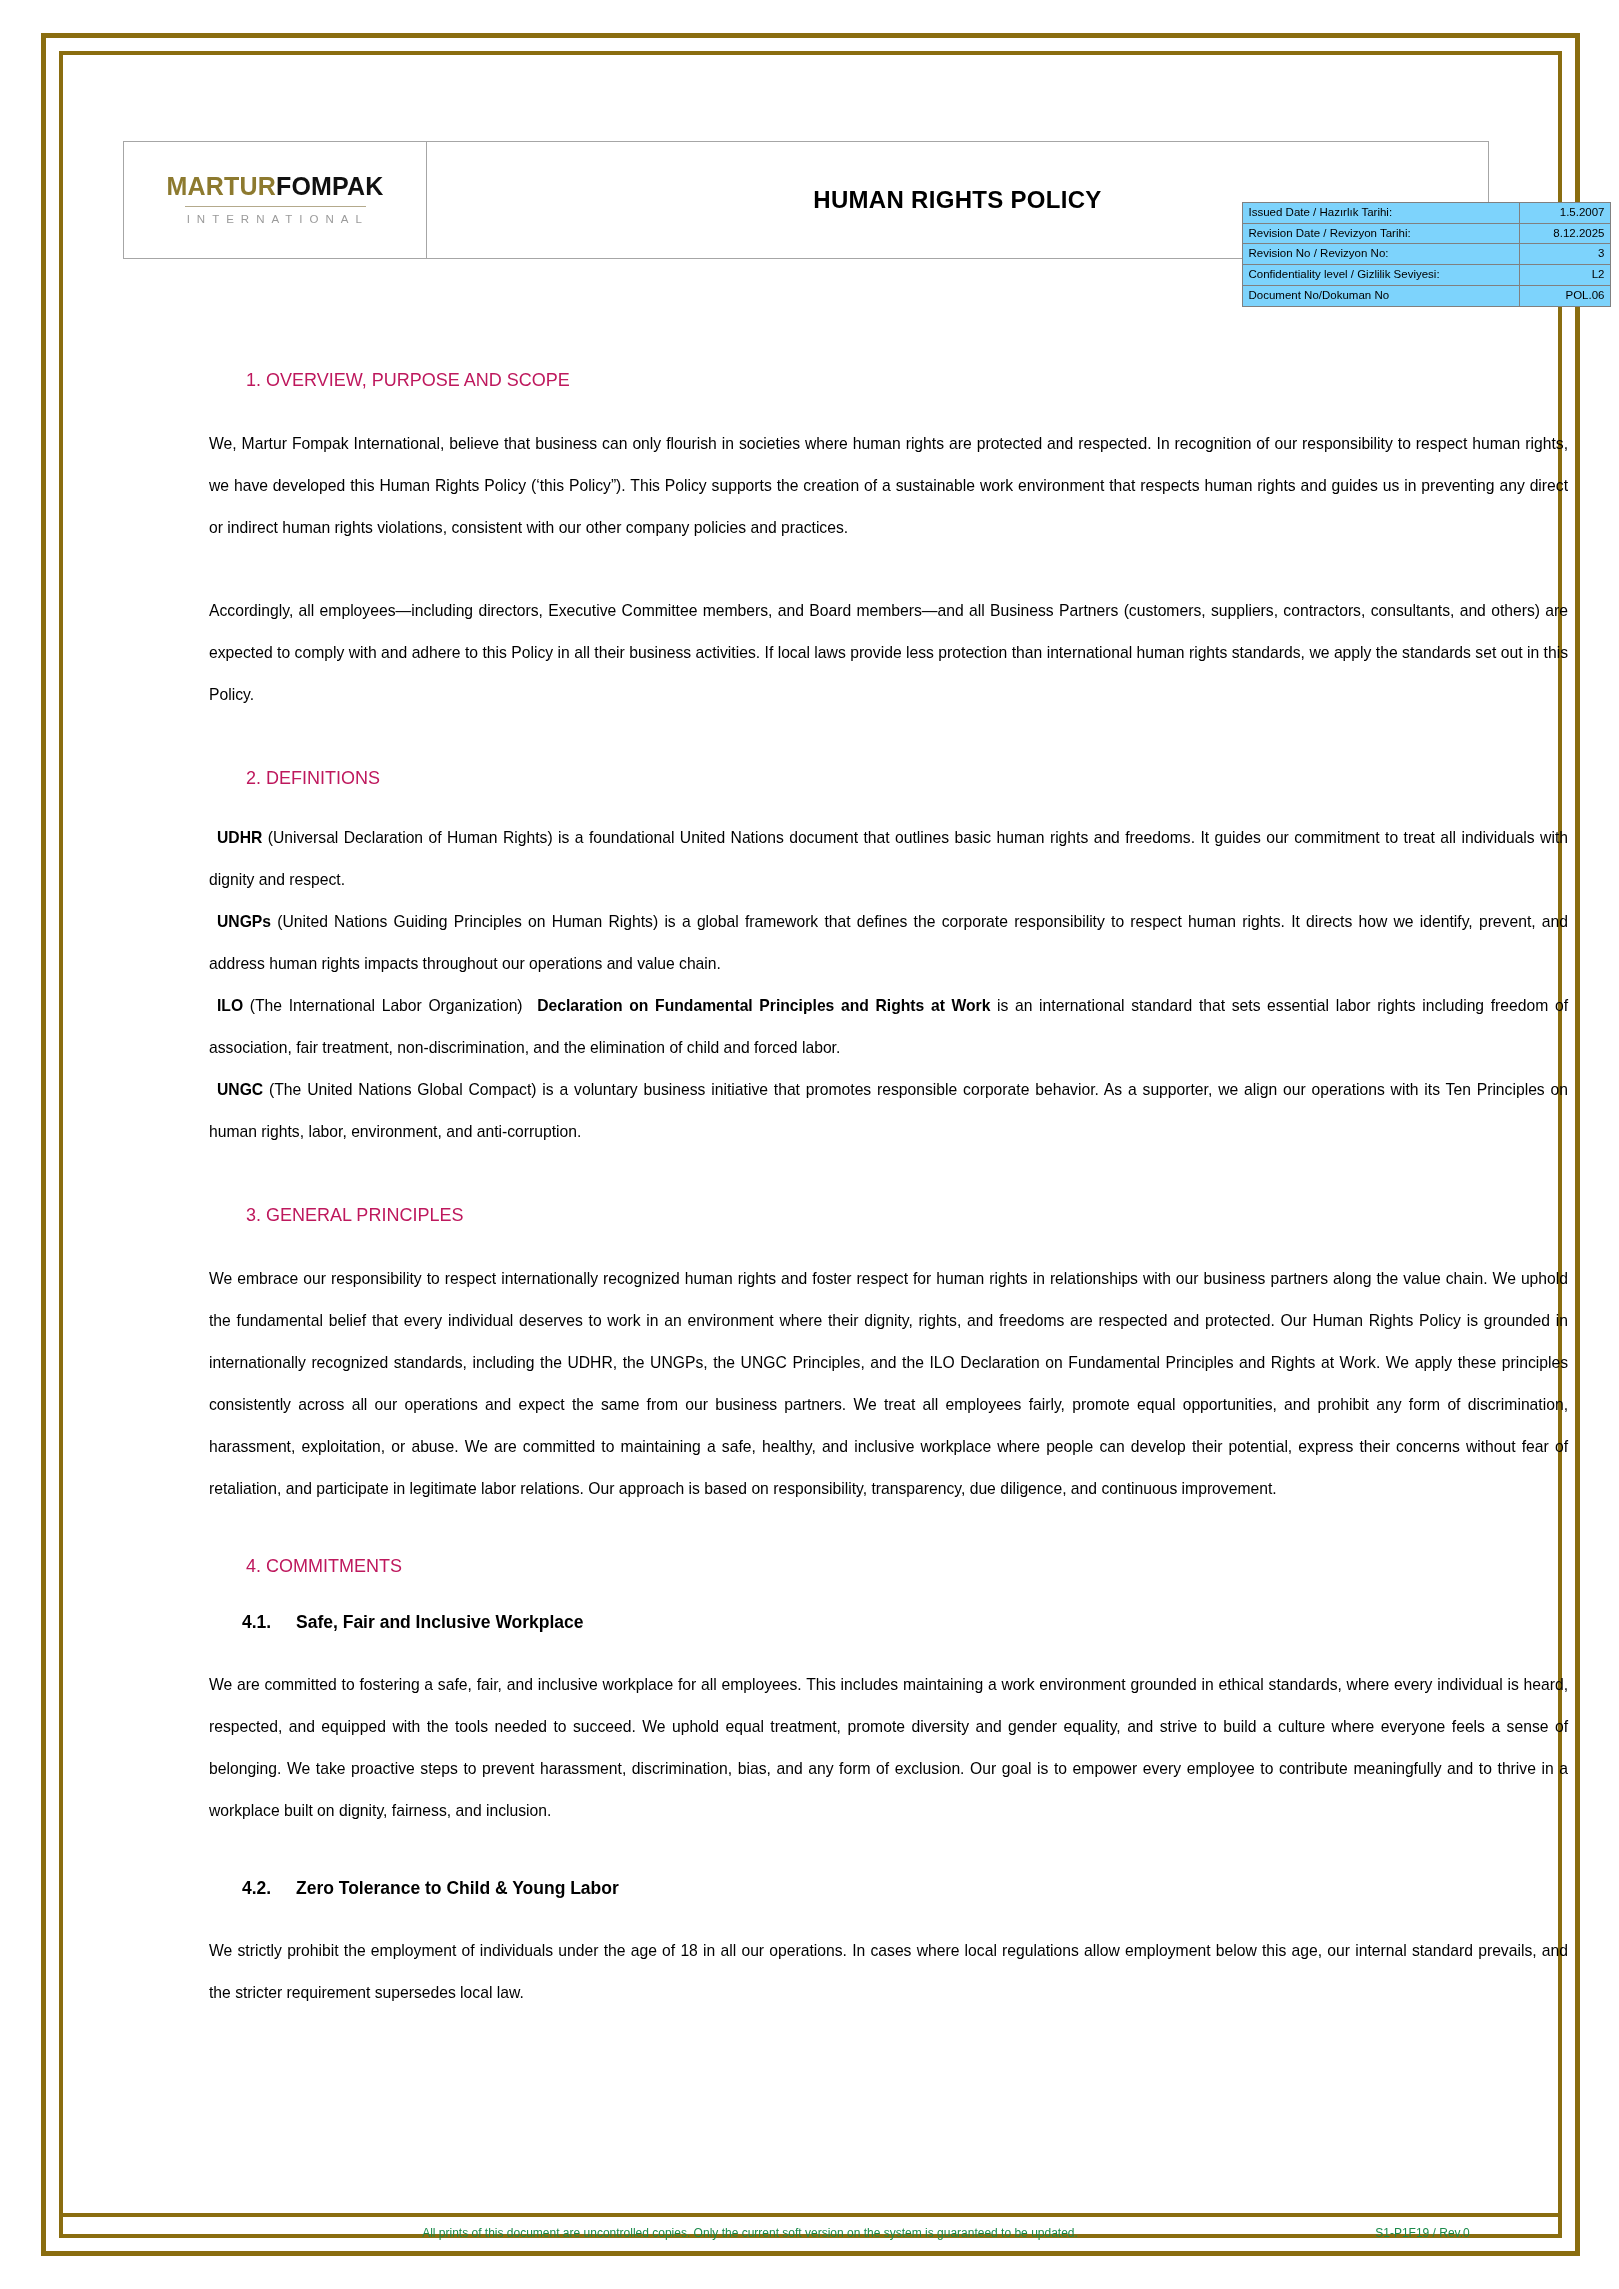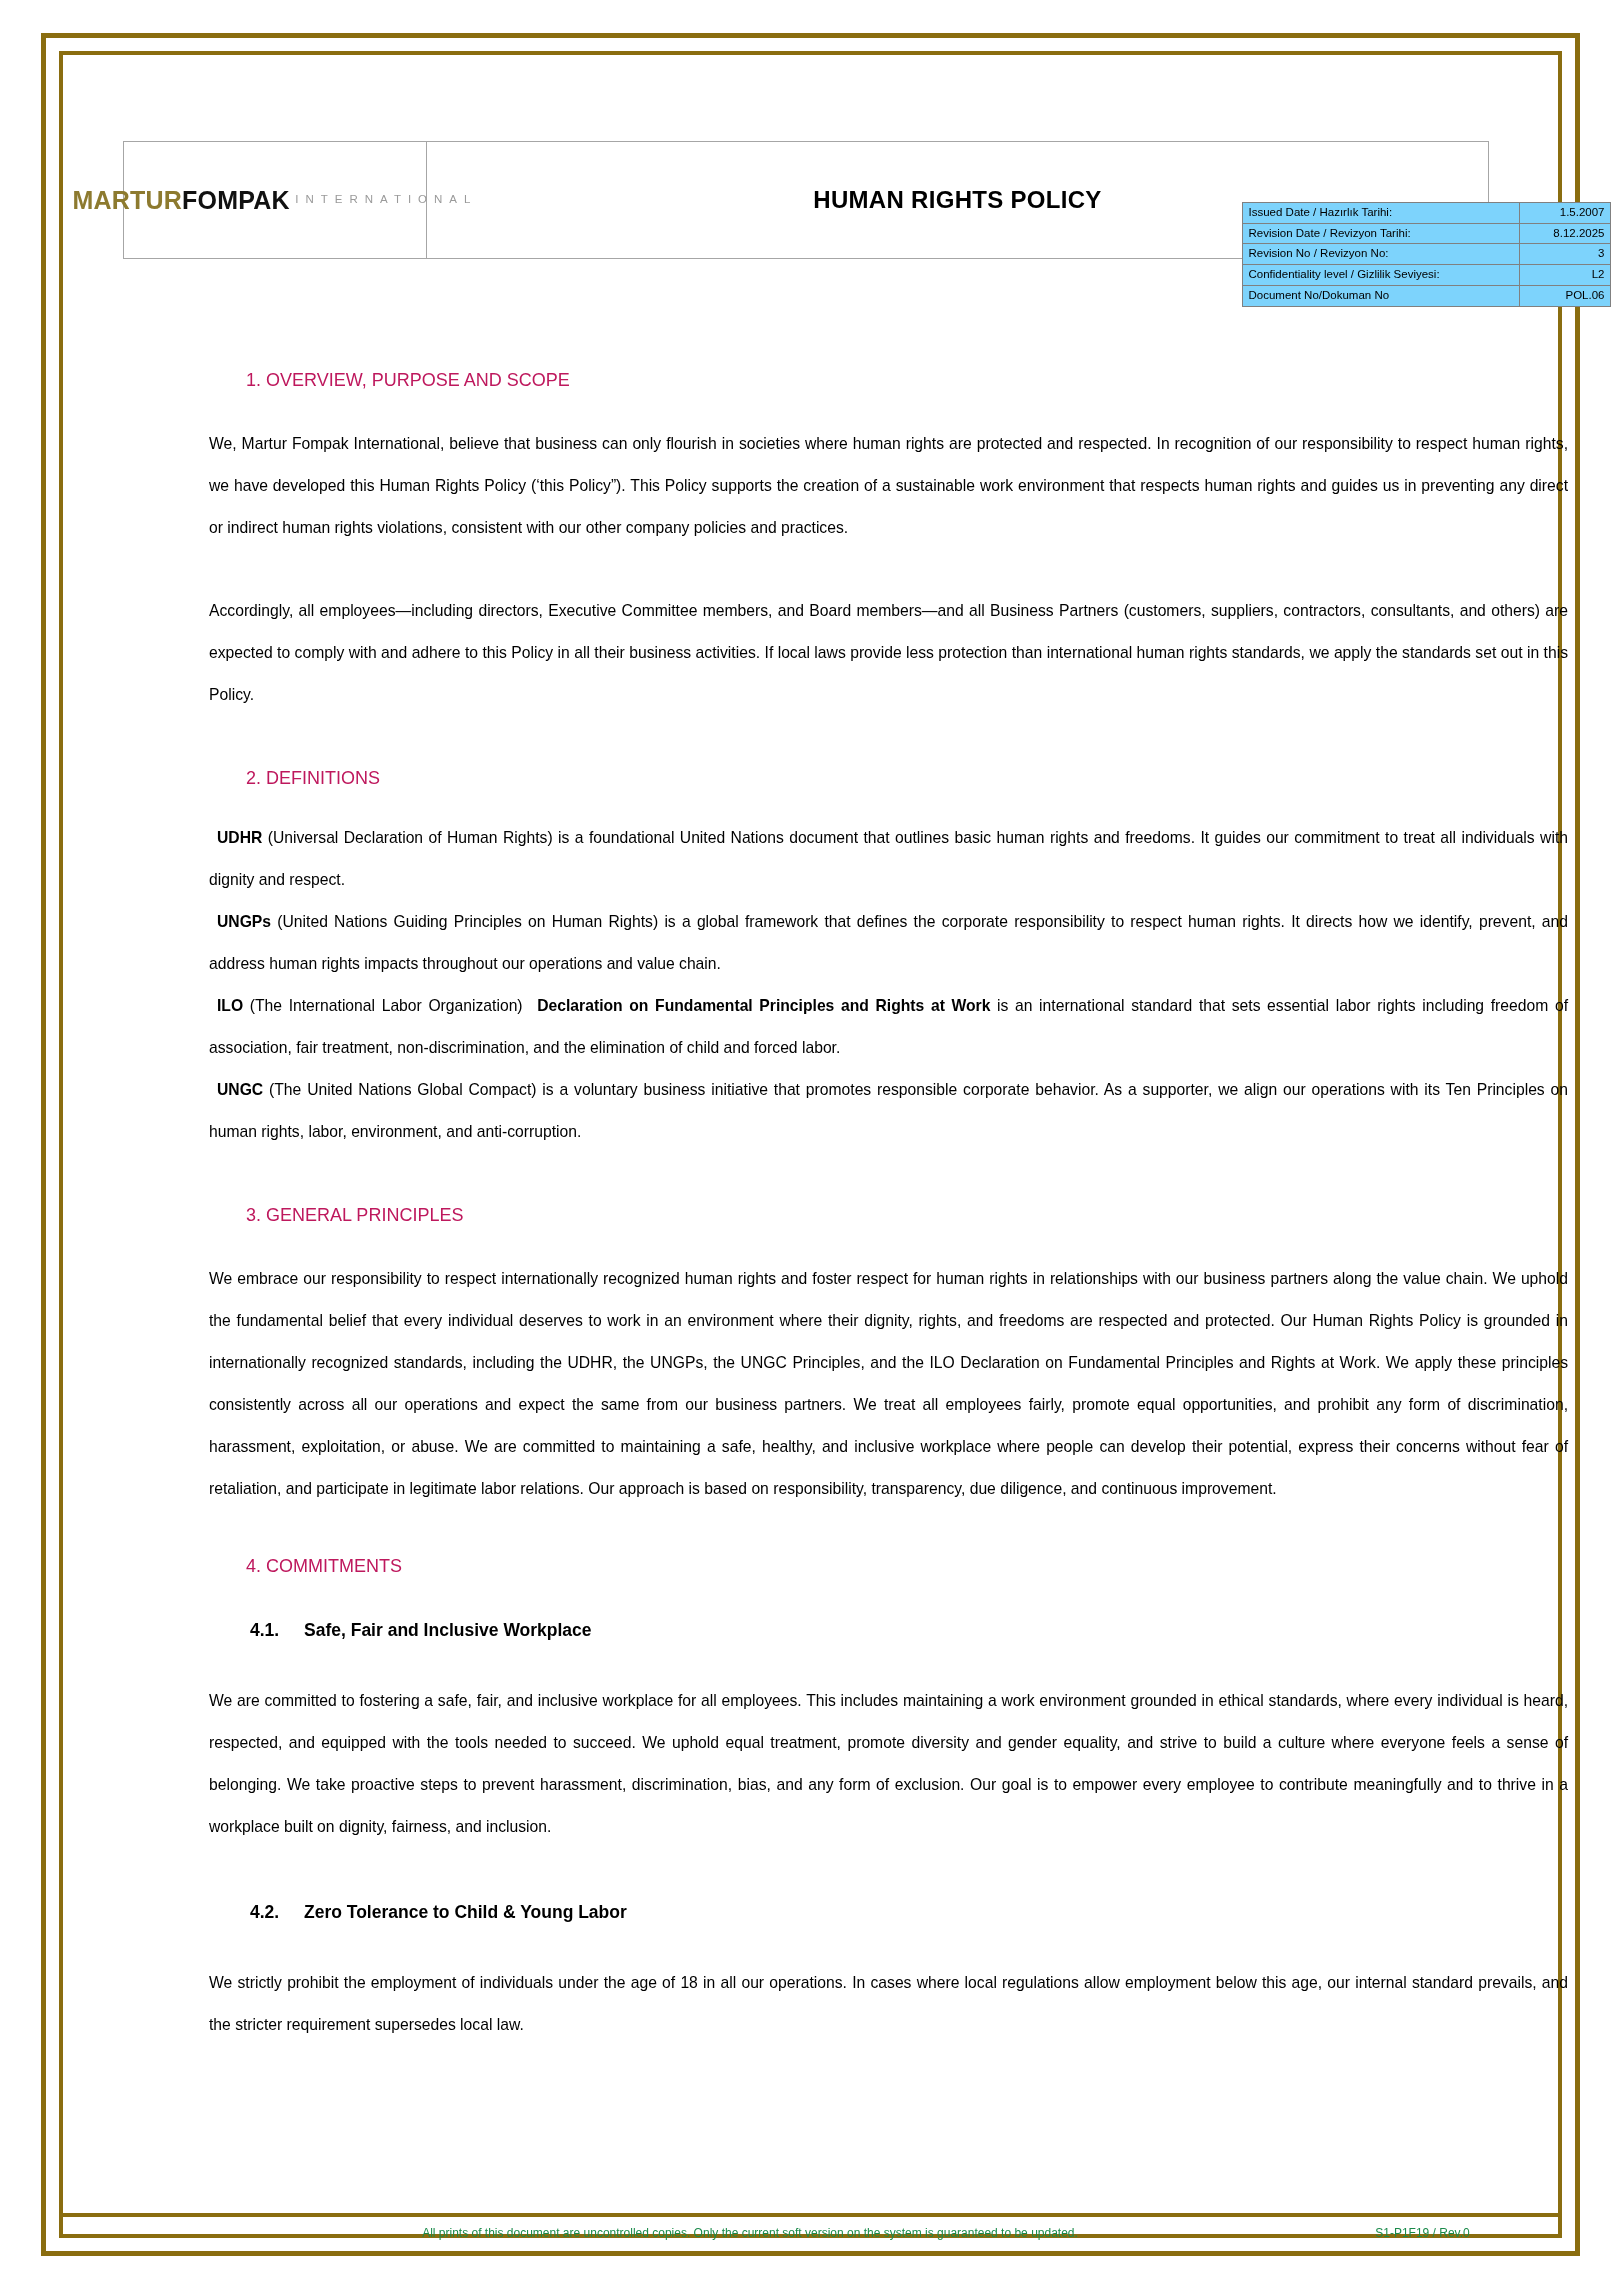--- a/index.html
+++ b/index.html
@@ -54,20 +54,21 @@
     display: flex;
     align-items: stretch;
     border: 0.9px solid #a6a6a6;
     box-sizing: border-box;
     background: #fff;
   }
   .hdr-logo-cell {
     width: 303px;
     border-right: 0.9px solid #a6a6a6;
     display: flex;
+    flex-direction: column;
     align-items: center;
     justify-content: center;
     box-sizing: border-box;
   }
   .logo-wordmark {
     font-size: 25px;
     font-weight: 700;
     letter-spacing: 0.2px;
     line-height: 1;
     white-space: nowrap;
@@ -135,21 +136,21 @@
     font-size: 18px;
     font-weight: 400;
     margin: 0 0 0 0;
     padding: 0 0 0 37px;
     line-height: 1.2;
     color: #be185d;
   }
   h3.subsec {
     font-size: 17.5px;
     font-weight: 700;
-    margin: 8px;
+    margin: 0;
     padding: 0 0 0 33px;
     line-height: 1.2;
     color: #000;
   }
   h3.subsec .num { display: inline-block; width: 54px; }
 
   p.body {
     font-size: 15.7px;
     line-height: 42px;
     text-align: justify;

